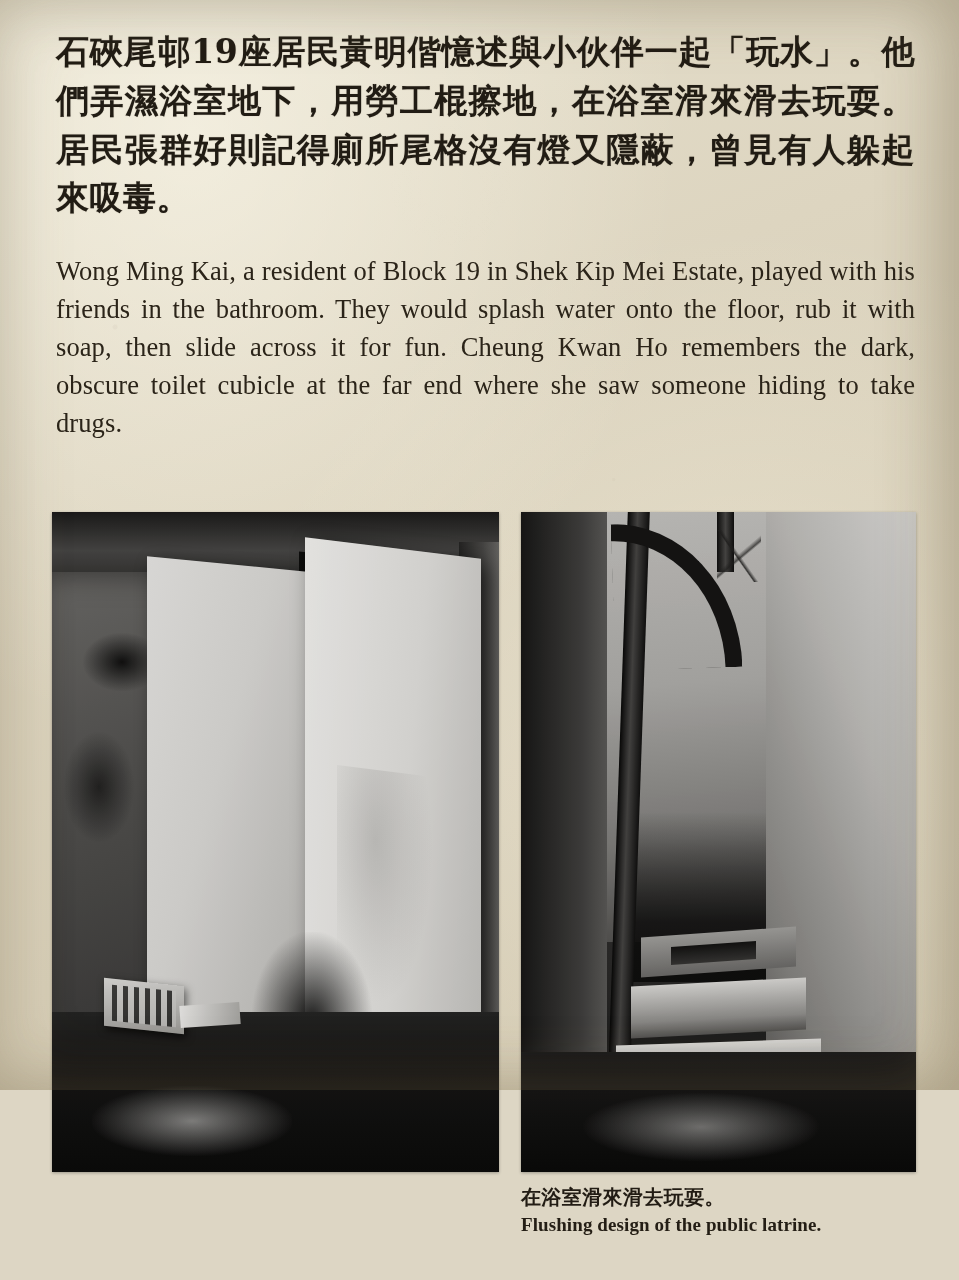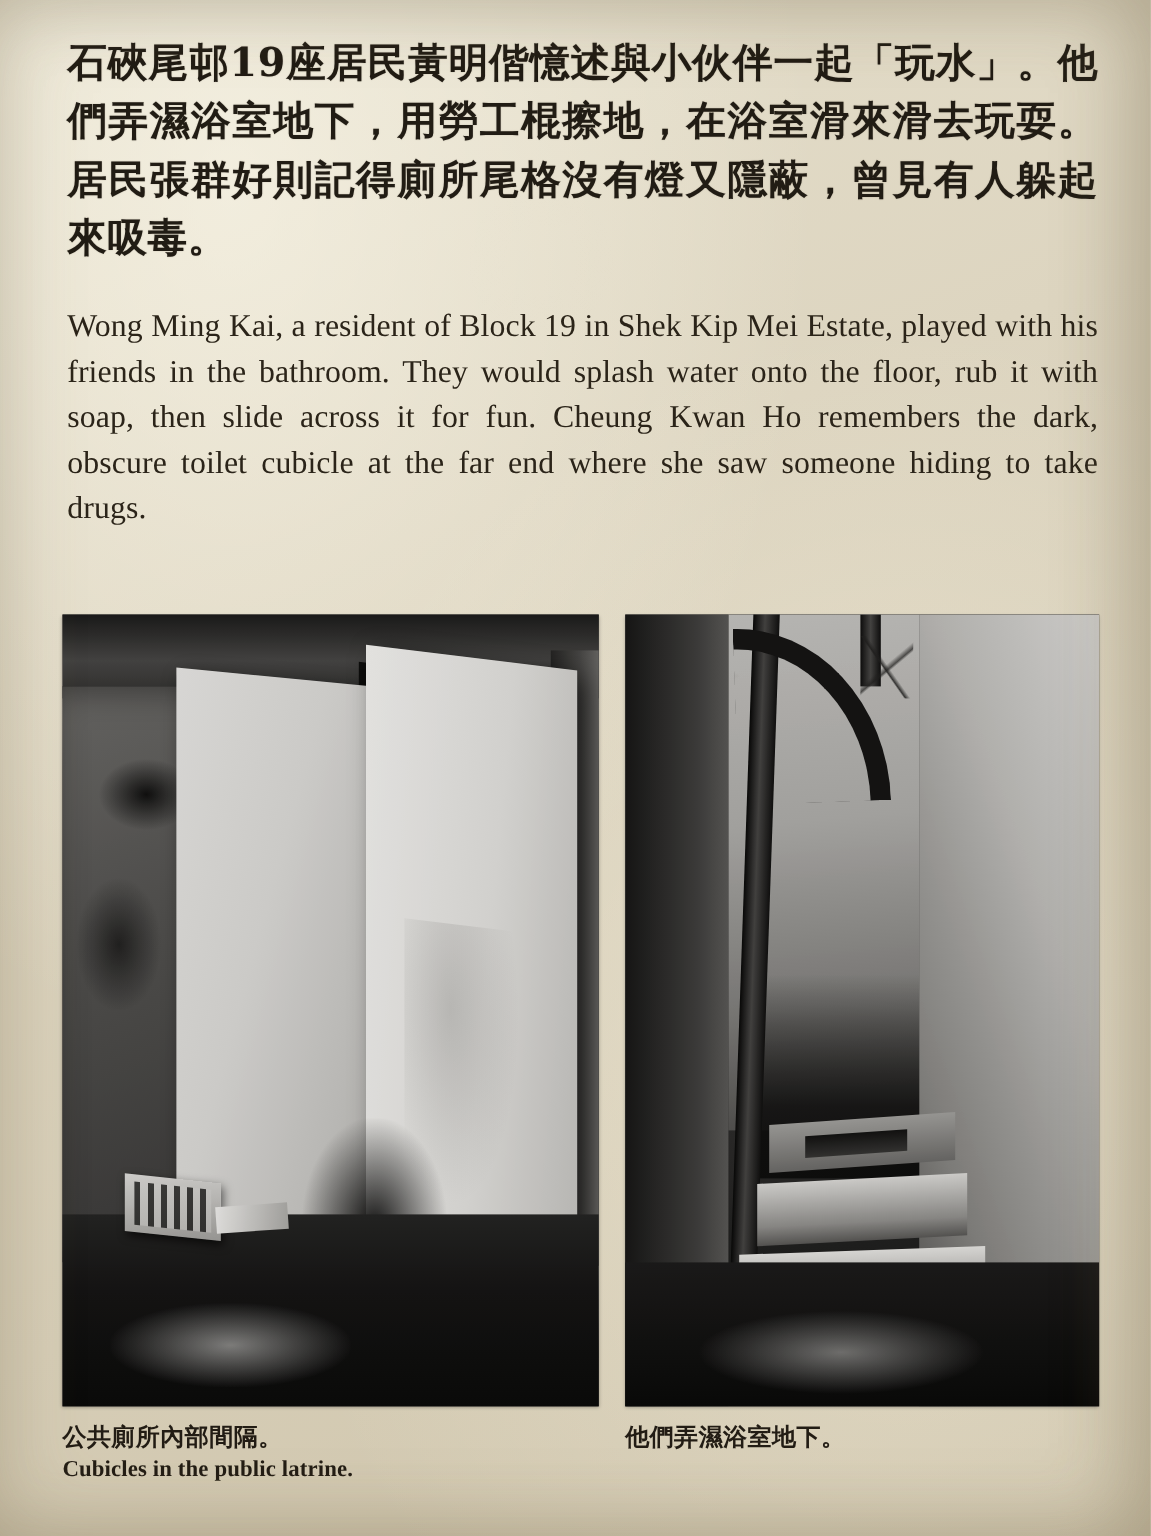--- a/index.html
+++ b/index.html
@@ -9,21 +9,21 @@
   body {
     width: 959px;
     height: 1280px;
     background: #ddd6c4;
     font-family: "Liberation Serif", serif;
     overflow: hidden;
   }
   .panel {
     position: relative;
     width: 959px;
-    height: 1280px;
+    height: 1090px;
     background:
       radial-gradient(ellipse at 20% 12%, rgba(255,252,240,0.55) 0%, rgba(255,252,240,0) 45%),
       radial-gradient(ellipse at 78% 70%, rgba(255,250,235,0.35) 0%, rgba(255,250,235,0) 50%),
       linear-gradient(160deg, #e6e0cd 0%, #ddd5c0 35%, #d6cdb6 70%, #cfc5ac 100%);
     box-sizing: border-box;
     padding: 28px 44px 0 56px;
   }
   .grain {
     position: absolute;
     inset: 0;
@@ -284,24 +284,20 @@
         <div class="gap"></div>
         <div class="panelA"></div>
         <div class="panelB"></div>
         <div class="midshadow"></div>
         <div class="step1"></div>
         <div class="step2"></div>
         <div class="floor"></div>
         <div class="floorlight"></div>
         <div class="box"></div>
         <div class="paper"></div>
-      </div>
-      <div class="caption">
-        <p class="cap-zh">公共廁所內部間隔。</p>
-        <p class="cap-en">Cubicles in the public latrine.</p>
       </div>
     </div>
 
     <div class="figure right">
       <div class="photo p2">
         <div class="wallBack"></div>
         <div class="wallL"></div>
         <div class="wallR"></div>
         <div class="grime"></div>
         <div class="pipe"></div>
@@ -310,21 +306,22 @@
         <div class="scratch"></div>
         <div class="stepA"></div>
         <div class="trough"></div>
         <div class="stepB"></div>
         <div class="stepC"></div>
         <div class="darkpatch"></div>
         <div class="floor2"></div>
         <div class="floorSplash"></div>
       </div>
       <div class="caption">
-        <p class="cap-zh">他們弄濕浴室地下。</p>
+        <p class="cap-zh">在浴室滑來滑去玩耍。</p>
+        <p class="cap-en">Flushing design of the public latrine.</p>
       </div>
     </div>
 
   </div>
 
   <div class="grain"></div>
   <div class="edge-shadow"></div>
 </div>
 
 </body></html>

